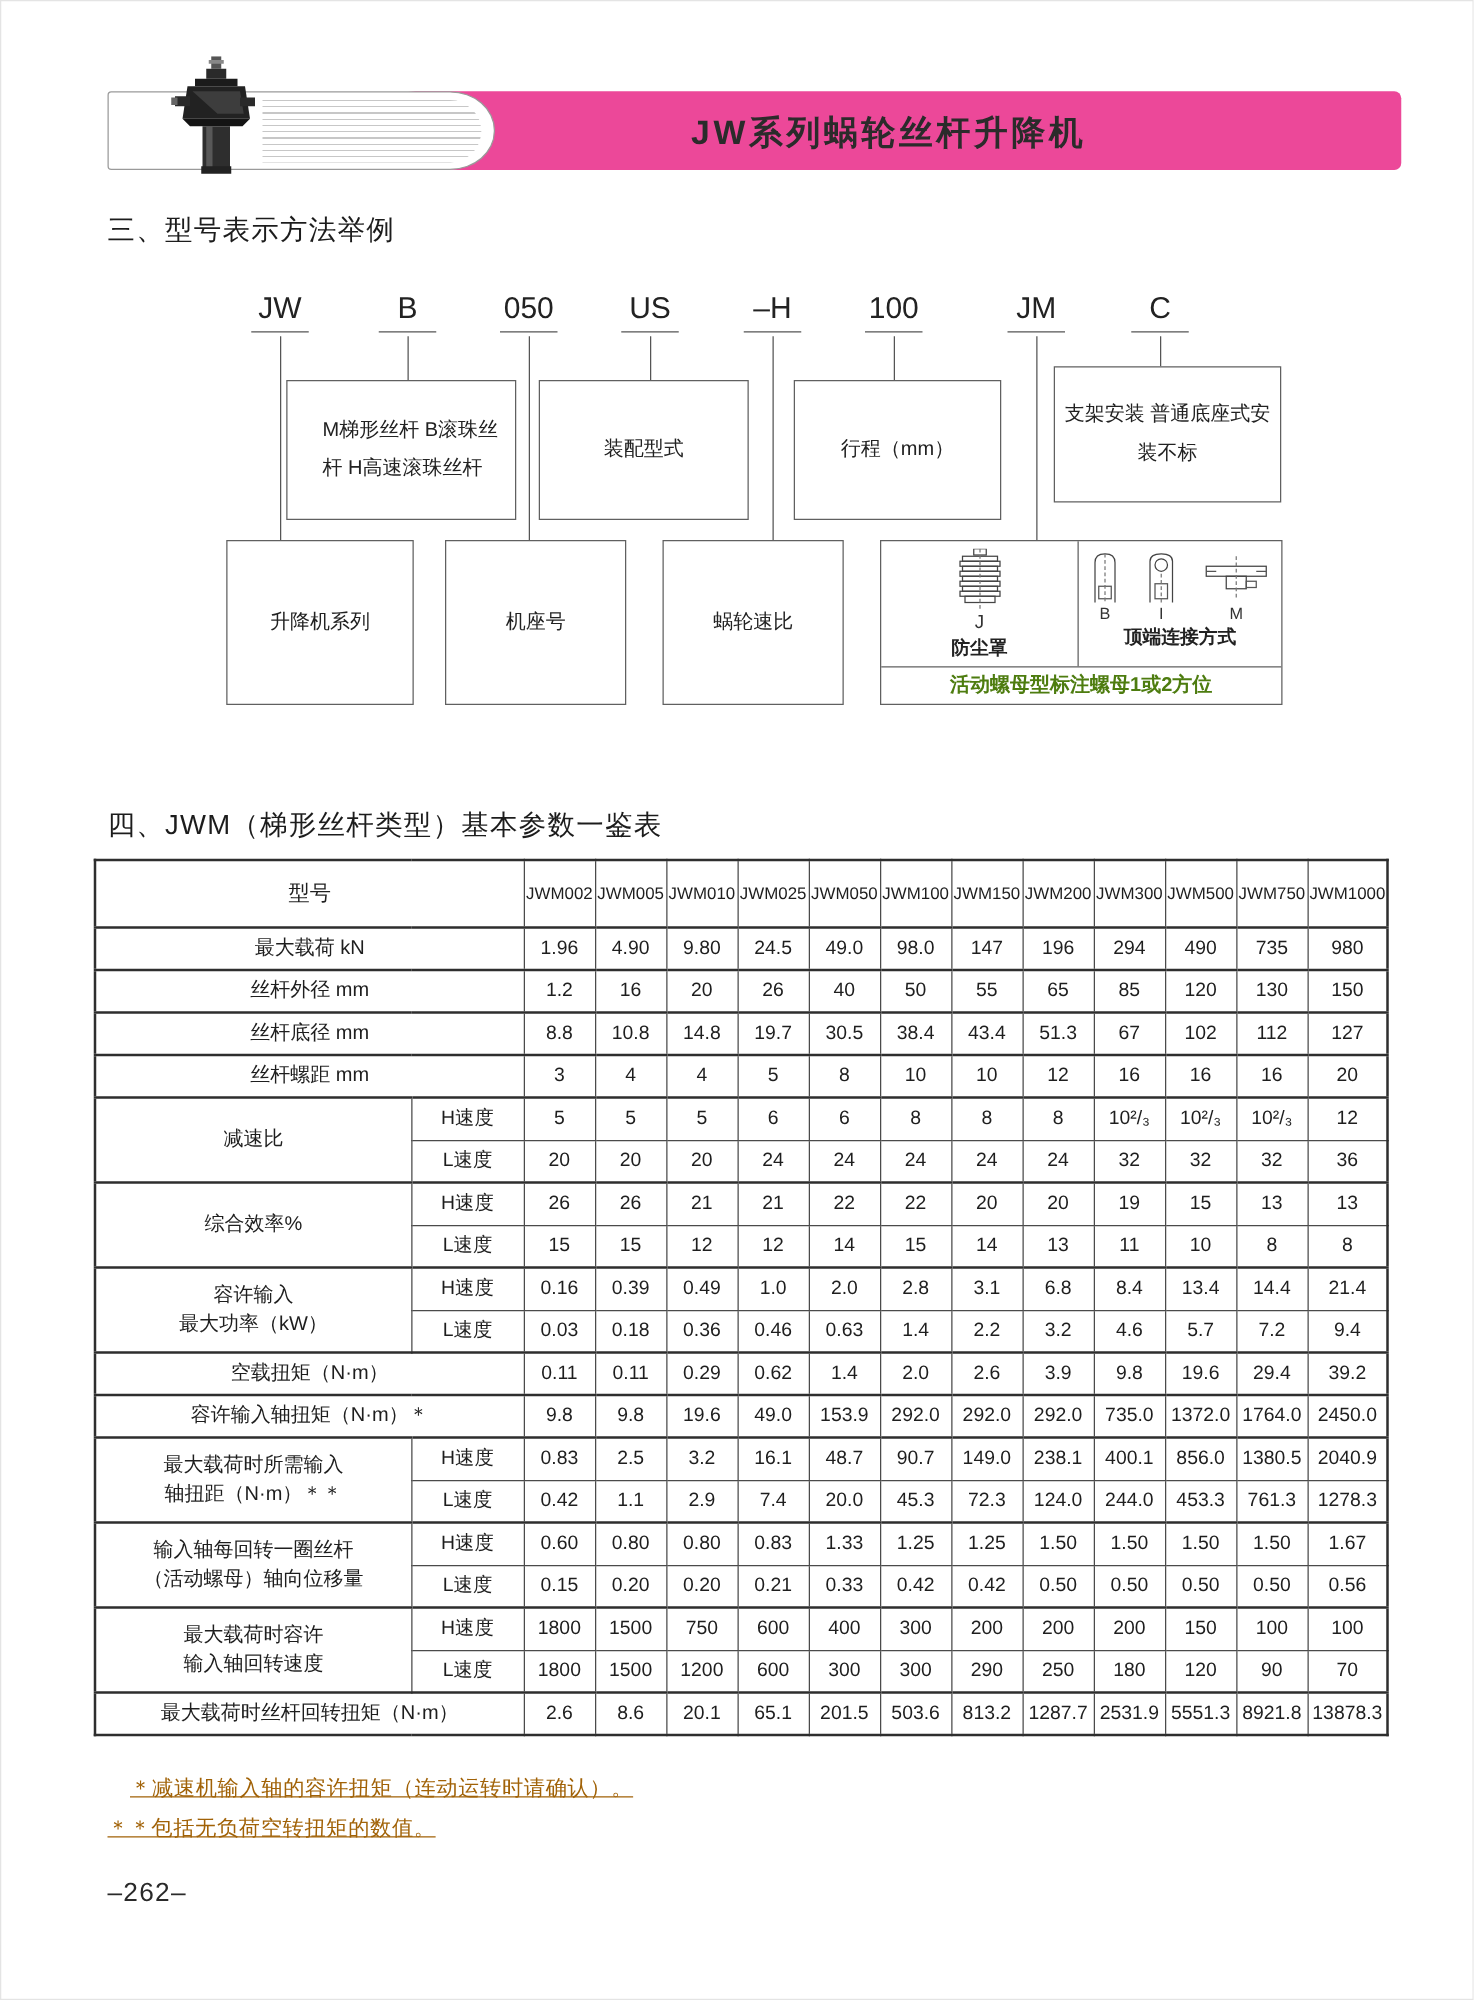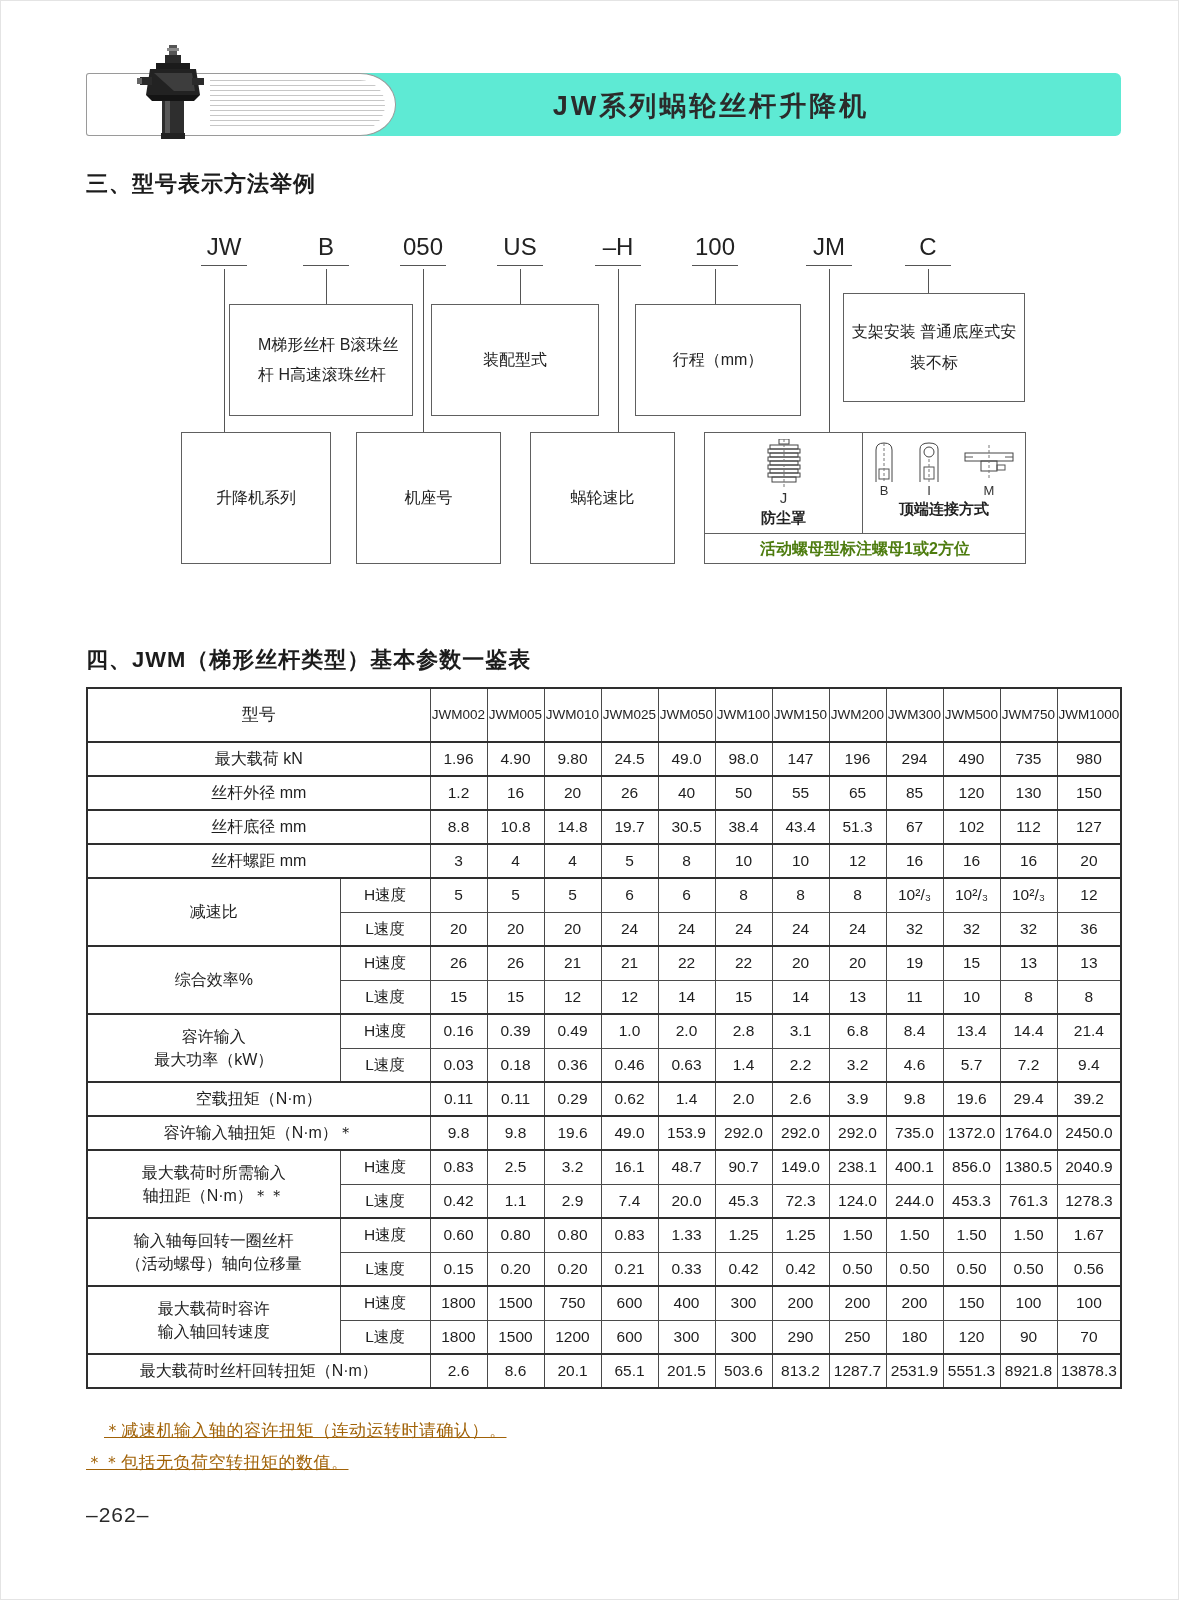--- a/index.html
+++ b/index.html
@@ -6,33 +6,33 @@
   html,body { background:#fff; }
   body {
     width:1179px; height:1600px; position:relative;
     font-family:"Liberation Sans","DejaVu Sans",sans-serif;
     color:#1c1c1c;
   }
   .page { position:absolute; inset:0; background:#fff; border:1px solid #e4e4e4; }
 
   
   .band { position:absolute; left:300px; top:72px; width:820px; height:63px;
-          background:#5eead4; border-radius:34px 6px 6px 34px; }
+          background:#ec4899; border-radius:34px 6px 6px 34px; }
   .band-title { position:absolute; width:100%; text-align:center; top:15px;
           font-size:27px; font-weight:bold; letter-spacing:3px; color:#2b2b2b; }
   .logo-box { position:absolute; left:85px; top:72px; width:310px; height:63px;
           background:#fff; border:1px solid #9a9a9a;
           border-radius:3px 36px 36px 3px / 3px 31px 31px 3px; overflow:hidden; }
   .logo-stripes { position:absolute; right:10px; top:6px; width:175px; height:50px;
           background:repeating-linear-gradient(to bottom,#b9b9b9 0 1px,transparent 1px 5px);
           border-radius:0 30px 30px 0; opacity:.8; }
   .jack-img { position:absolute; left:133px; top:44px; }
 
   
-  .sec-head { position:absolute; left:85px; font-size:22px; font-weight:bold; letter-spacing:1px; }
+  .sec-head { position:absolute; left:85px; font-size:22px; font-weight:normal; letter-spacing:1px; }
 
   
   .diagram { position:absolute; left:85px; top:228px; width:1012px; height:340px; }
   .code { position:absolute; top:4px; width:90px; text-align:center;
           font-size:24px; color:#222; }
   .code .ul { display:block; margin:4px auto 0; width:46px; height:0; border-top:1px solid #555; }
   .vline { position:absolute; width:1px; background:#555; }
   .dbox { position:absolute; border:1px solid #606060; background:#fff;
           display:flex; align-items:center; justify-content:center;
           font-size:16px; color:#222; text-align:center; line-height:1.9; }
@@ -43,21 +43,21 @@
           display:flex; flex-direction:column; align-items:center; justify-content:flex-start; padding-top:6px; }
   .bigbox .cell-bim { flex:1; display:flex; flex-direction:column; align-items:center; justify-content:flex-start; padding-top:8px; }
   .bim-row { display:flex; gap:22px; align-items:flex-end; }
   .bim-item { display:flex; flex-direction:column; align-items:center; font-size:13px; color:#333; }
   .bigbox .strip { border-top:1px solid #606060; height:30px; line-height:30px;
           text-align:center; font-size:16px; font-weight:bold; color:#4d7c0f; }
   .jlabel { font-size:15px; color:#333; line-height:1.2; }
   .jname, .bimname { font-size:15px; font-weight:bold; margin-top:2px; color:#222; }
 
   
-  .ptable { position:absolute; left:85px; top:686px; border-collapse:collapse;
+  .ptable { position:absolute; left:74px; top:686px; border-collapse:collapse;
             table-layout:fixed; }
   .ptable td { border:1px solid #4a4a4a; text-align:center; vertical-align:middle;
             font-size:15.5px; color:#1e1e1e; height:34px; padding:0 1px;
             white-space:pre-line; line-height:1.45; overflow:hidden; }
   .ptable tr.grp > td { border-top:2px solid #2e2e2e; }
   .ptable { border:2px solid #2e2e2e; }
   .ptable td.lbl { width:253px; font-size:16px; }
   .ptable td.spd { width:90px; }
   .ptable td.val { width:57px; }
   .ptable td.hdr { height:54px; font-size:17px; }

